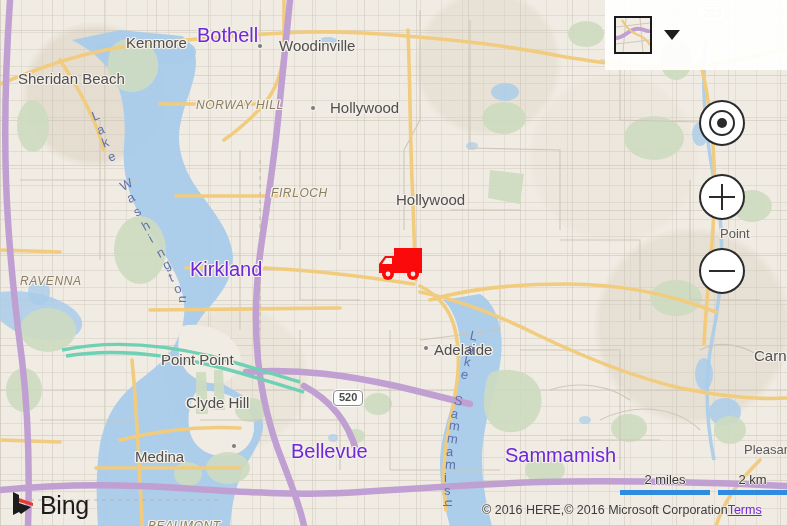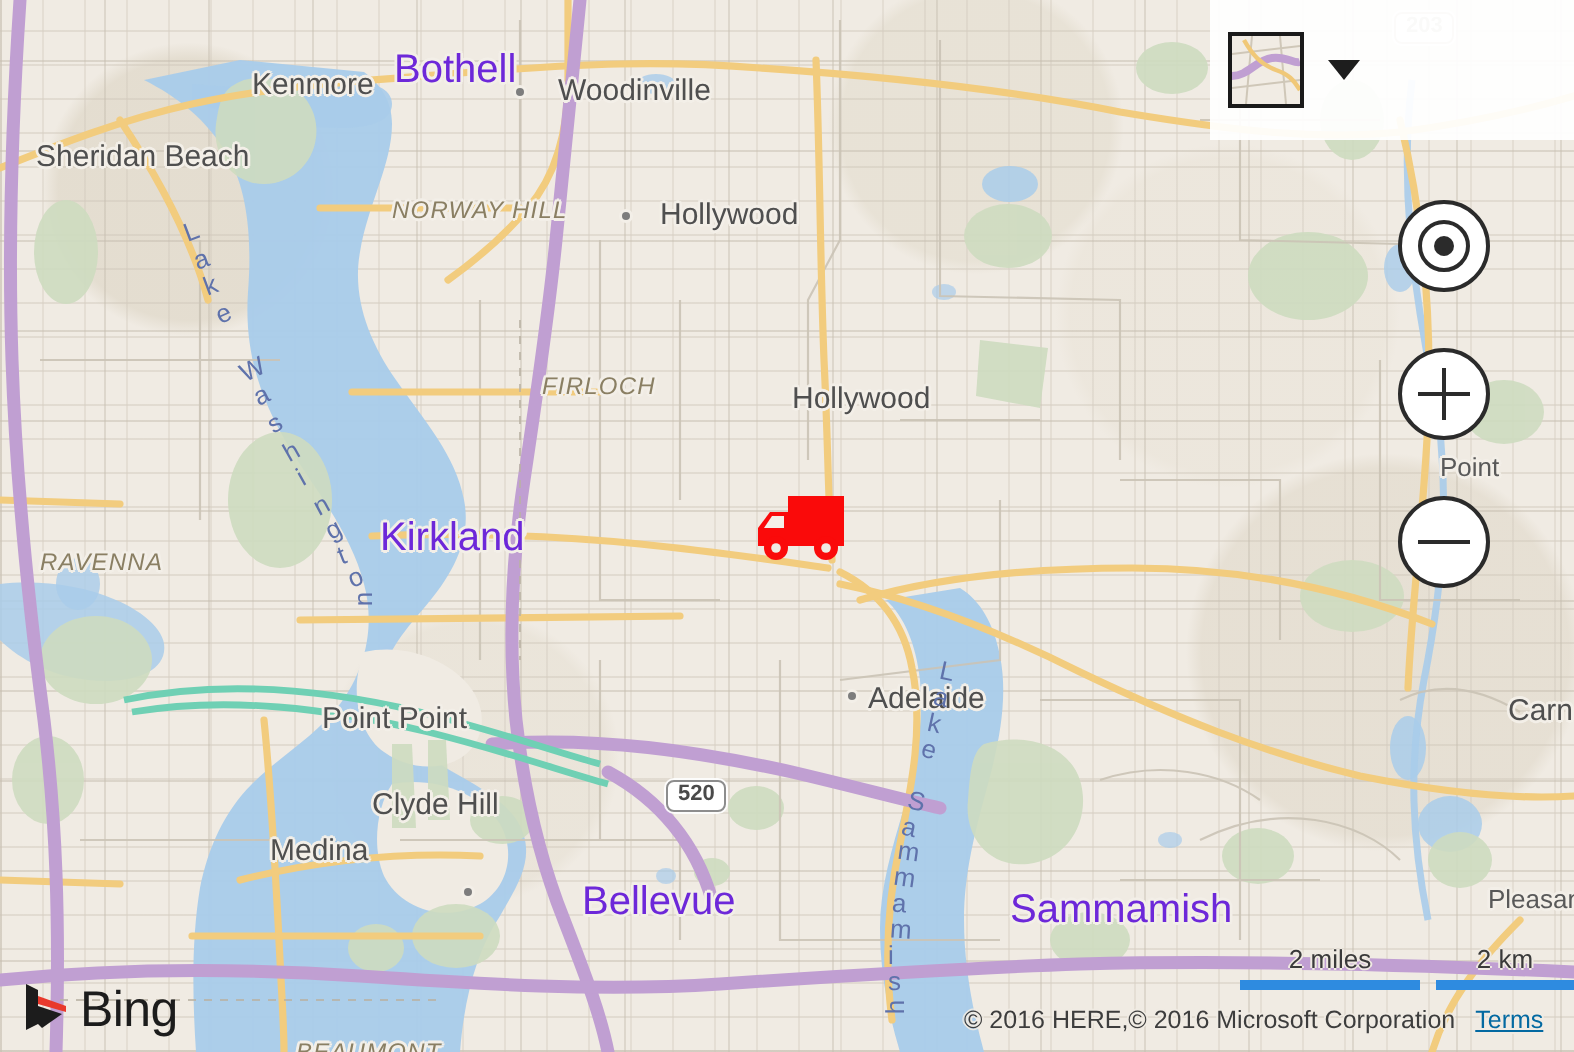--- a/index.html
+++ b/index.html
@@ -151,21 +151,21 @@
 
   
   #attribution {
     position: absolute; left: 482px; top: 503px;
     font-size: 12.5px; color: #3d3d3d;
     font-family: "Liberation Sans", sans-serif;
     white-space: nowrap;
     text-shadow: -1px 0 rgba(240,235,227,.9), 1px 0 rgba(240,235,227,.9),
                   0 -1px rgba(240,235,227,.9), 0 1px rgba(240,235,227,.9);
   }
-  #attr-terms { text-decoration: underline; color: #0369a1; margin-left: 10px; cursor: pointer; }
+  #attr-terms { text-decoration: underline; color: #6d28d9; margin-left: 0; cursor: pointer; }
 
   
   #bing-logo {
     position: absolute; left: 8px; top: 490px;
     display: flex; align-items: center; text-align: right;
   }
   #bing-word {
     font-size: 25px; color: #1c1c1c; margin-left: 2px;
     font-family: "Liberation Sans", sans-serif; letter-spacing: -.3px;
   }
@@ -347,21 +347,21 @@
       <div class="lbl city" style="left: 505px; top: 444px;">Sammamish</div>
     </div>
   <div id="labels-town">
       <div class="lbl town" style="left: 126px; top: 34px;">Kenmore</div>
       <div class="lbl town" style="left: 279px; top: 37px;">Woodinville</div>
       <div class="lbl town" style="left: 18px; top: 70px;">Sheridan Beach</div>
       <div class="lbl town" style="left: 330px; top: 99px;">Hollywood</div>
       <div class="lbl town" style="left: 396px; top: 191px;">Hollywood</div>
       <div class="lbl town" style="left: 161px; top: 351px;">Point Point</div>
       <div class="lbl town" style="left: 186px; top: 394px;">Clyde Hill</div>
-      <div class="lbl town" style="left: 135px; top: 417px;">Medina</div>
+      <div class="lbl town" style="left: 135px; top: 448px;">Medina</div>
       <div class="lbl town" style="left: 434px; top: 341px;">Adelaide</div>
       <div class="lbl small" style="left: 720px; top: 226px;">Point</div>
       <div class="lbl town" style="left: 754px; top: 347px;">Carn</div>
       <div class="lbl small" style="left: 744px; top: 442px;">Pleasan</div>
     </div>
   <div id="labels-hood">
       <div class="lbl hood" style="left: 196px; top: 98px;">NORWAY HILL</div>
       <div class="lbl hood" style="left: 271px; top: 186px;">FIRLOCH</div>
       <div class="lbl hood" style="left: 20px; top: 274px;">RAVENNA</div>
       <div class="lbl hood" style="left: 148px; top: 519px;">BEAUMONT</div>

